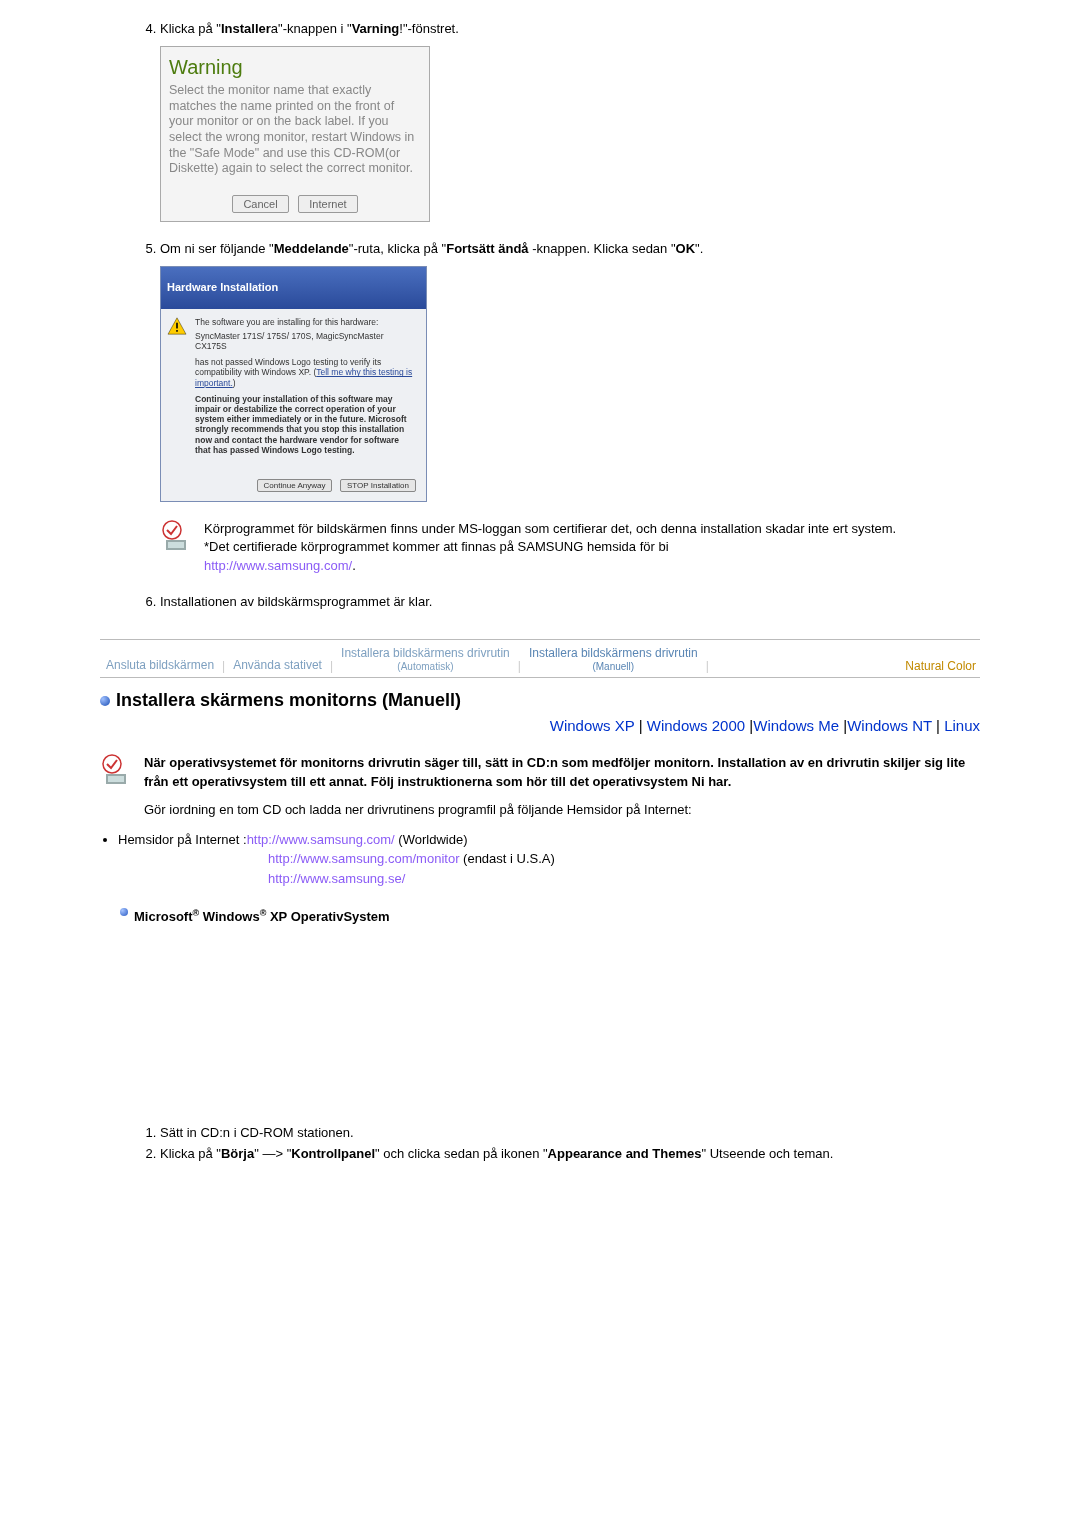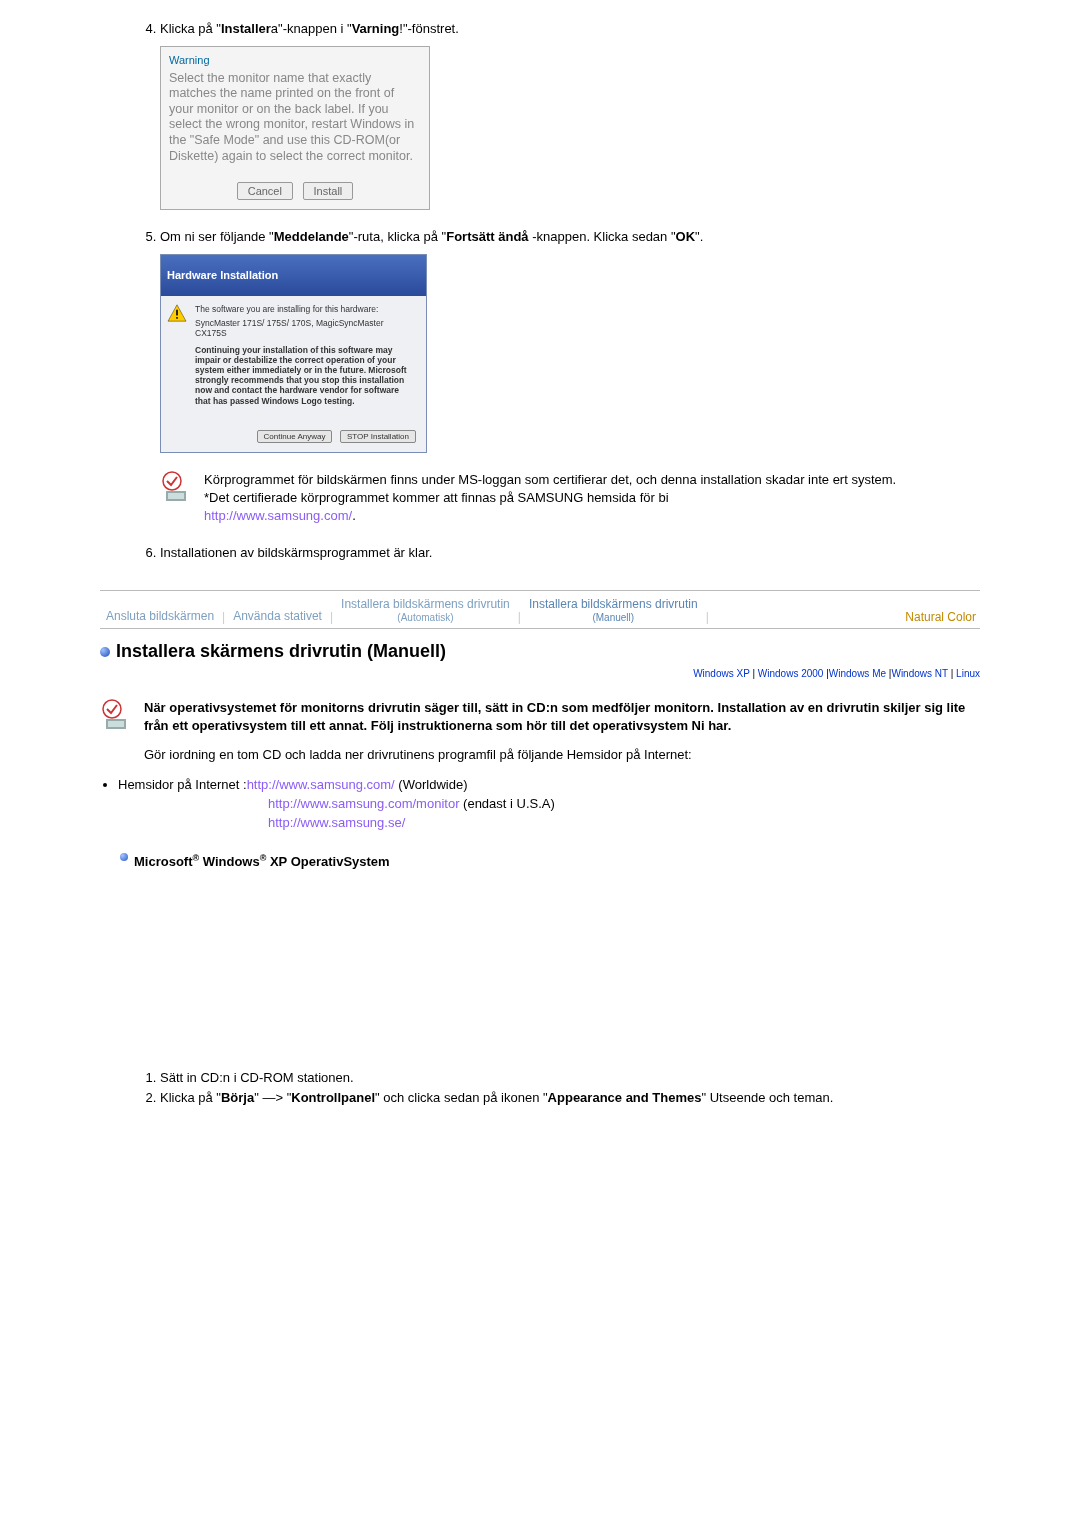--- a/index.html
+++ b/index.html
@@ -23,22 +23,22 @@
   .bold { font-weight: bold; }
   .warning-box {
     width: 252px;
     margin: 8px 0 18px 0;
     border: 1px solid #aaa;
     padding: 6px 8px 8px 8px;
     position: relative;
     background: #f4f4f4;
   }
   .warning-title {
-    color: #0369a1;
-    font-size: 11px;
+    color: #4d7c0f;
+    font-size: 20px;
     margin-bottom: 2px;
   }
   .warning-body {
     color: #888;
     font-size: 12.5px;
     line-height: 1.25;
   }
   .warning-buttons {
     text-align: center;
     margin-top: 18px;
@@ -139,21 +139,21 @@
   }
   .bullet-blue {
     width: 10px; height: 10px;
     background: radial-gradient(circle at 30% 30%, #9fc0ff, #1a4db3);
     border-radius: 50%;
     display: inline-block;
     margin-right: 6px;
   }
   .os-links {
     text-align: right;
-    font-size: 10px;
+    font-size: 15px;
     margin: 4px 0 20px 0;
   }
   .os-links a { color: #0033cc; text-decoration: none; }
   .intro-row {
     display: flex;
     margin-bottom: 12px;
   }
   .intro-row .icon-col { width: 44px; flex: none; }
   .intro-row .text-col { flex: 1; line-height: 1.4; }
   .intro-row .text-col .bold-block { font-weight: bold; margin-bottom: 10px; }
@@ -196,38 +196,41 @@
 
 <ol class="outer" start="4">
   <li>
     <span>Klicka på "</span><span class="bold">Installer</span><span>a"-knappen i "</span><span class="bold">Varning</span><span>!"-fönstret.</span>
 
     <div class="warning-box">
       <div class="warning-title">Warning</div>
       <div class="warning-body">Select the monitor name that exactly matches the name printed on the front of your monitor or on the back label. If you select the wrong monitor, restart Windows in the "Safe Mode" and use this CD-ROM(or Diskette) again to select the correct monitor.</div>
       <div class="warning-buttons">
         <button>Cancel</button>
-        <button>Install</button>
+        <button>Internet</button>
       </div>
     </div>
   </li>
 
   <li>
     <span>Om ni ser följande "</span><span class="bold">Meddelande</span><span>"-ruta, klicka på "</span><span class="bold">Fortsätt ändå</span><span> -knappen. Klicka sedan "</span><span class="bold">OK</span><span>".</span>
 
     <div class="hw-box">
       <div class="hw-title">Hardware Installation</div>
       <div class="hw-body">
         <svg class="hw-warn-icon" viewBox="0 0 24 22">
           <polygon points="12,1 23,21 1,21" fill="#ffcc00" stroke="#000" stroke-width="0.5"></polygon>
           <rect x="11" y="7" width="2" height="7" fill="#000"></rect>
           <rect x="11" y="16" width="2" height="2" fill="#000"></rect>
         </svg>
         <div class="hw-line1">The software you are installing for this hardware:</div>
         <div class="hw-line2">SyncMaster 171S/ 175S/ 170S, MagicSyncMaster CX175S</div>
+        <div class="hw-line3">
+          <span>has not passed Windows Logo testing to verify its compatibility with Windows XP. (</span><span class="hw-link">Tell me why this testing is important.</span><span>)</span>
+        </div>
         <div class="hw-bold-block">Continuing your installation of this software may impair or destabilize the correct operation of your system either immediately or in the future. Microsoft strongly recommends that you stop this installation now and contact the hardware vendor for software that has passed Windows Logo testing.</div>
       </div>
       <div class="hw-buttons">
         <button>Continue Anyway</button>
         <button>STOP Installation</button>
       </div>
     </div>
 
     <div class="note-row" style="margin-left:0;">
       <div class="icon-col">
@@ -262,21 +265,21 @@
   <span class="divider">|</span>
   <span class="tab active">
     <span>Installera bildskärmens drivrutin</span><small>(Manuell)</small>
   </span>
   <span class="divider">|</span>
   <span class="nc">Natural Color</span>
 </div>
 
 <h2 class="section-title">
   <span class="bullet-blue"></span>
-  <span>Installera skärmens drivrutin (Manuell)</span>
+  <span>Installera skärmens monitorns (Manuell)</span>
 </h2>
 
 <div class="os-links">
   <a class="link">Windows XP</a> |
   <a class="link">Windows 2000</a> |<a class="link">Windows Me</a> |<a class="link">Windows NT</a> |
   <a class="link">Linux</a>
 </div>
 
 <div class="intro-row">
   <div class="icon-col">

